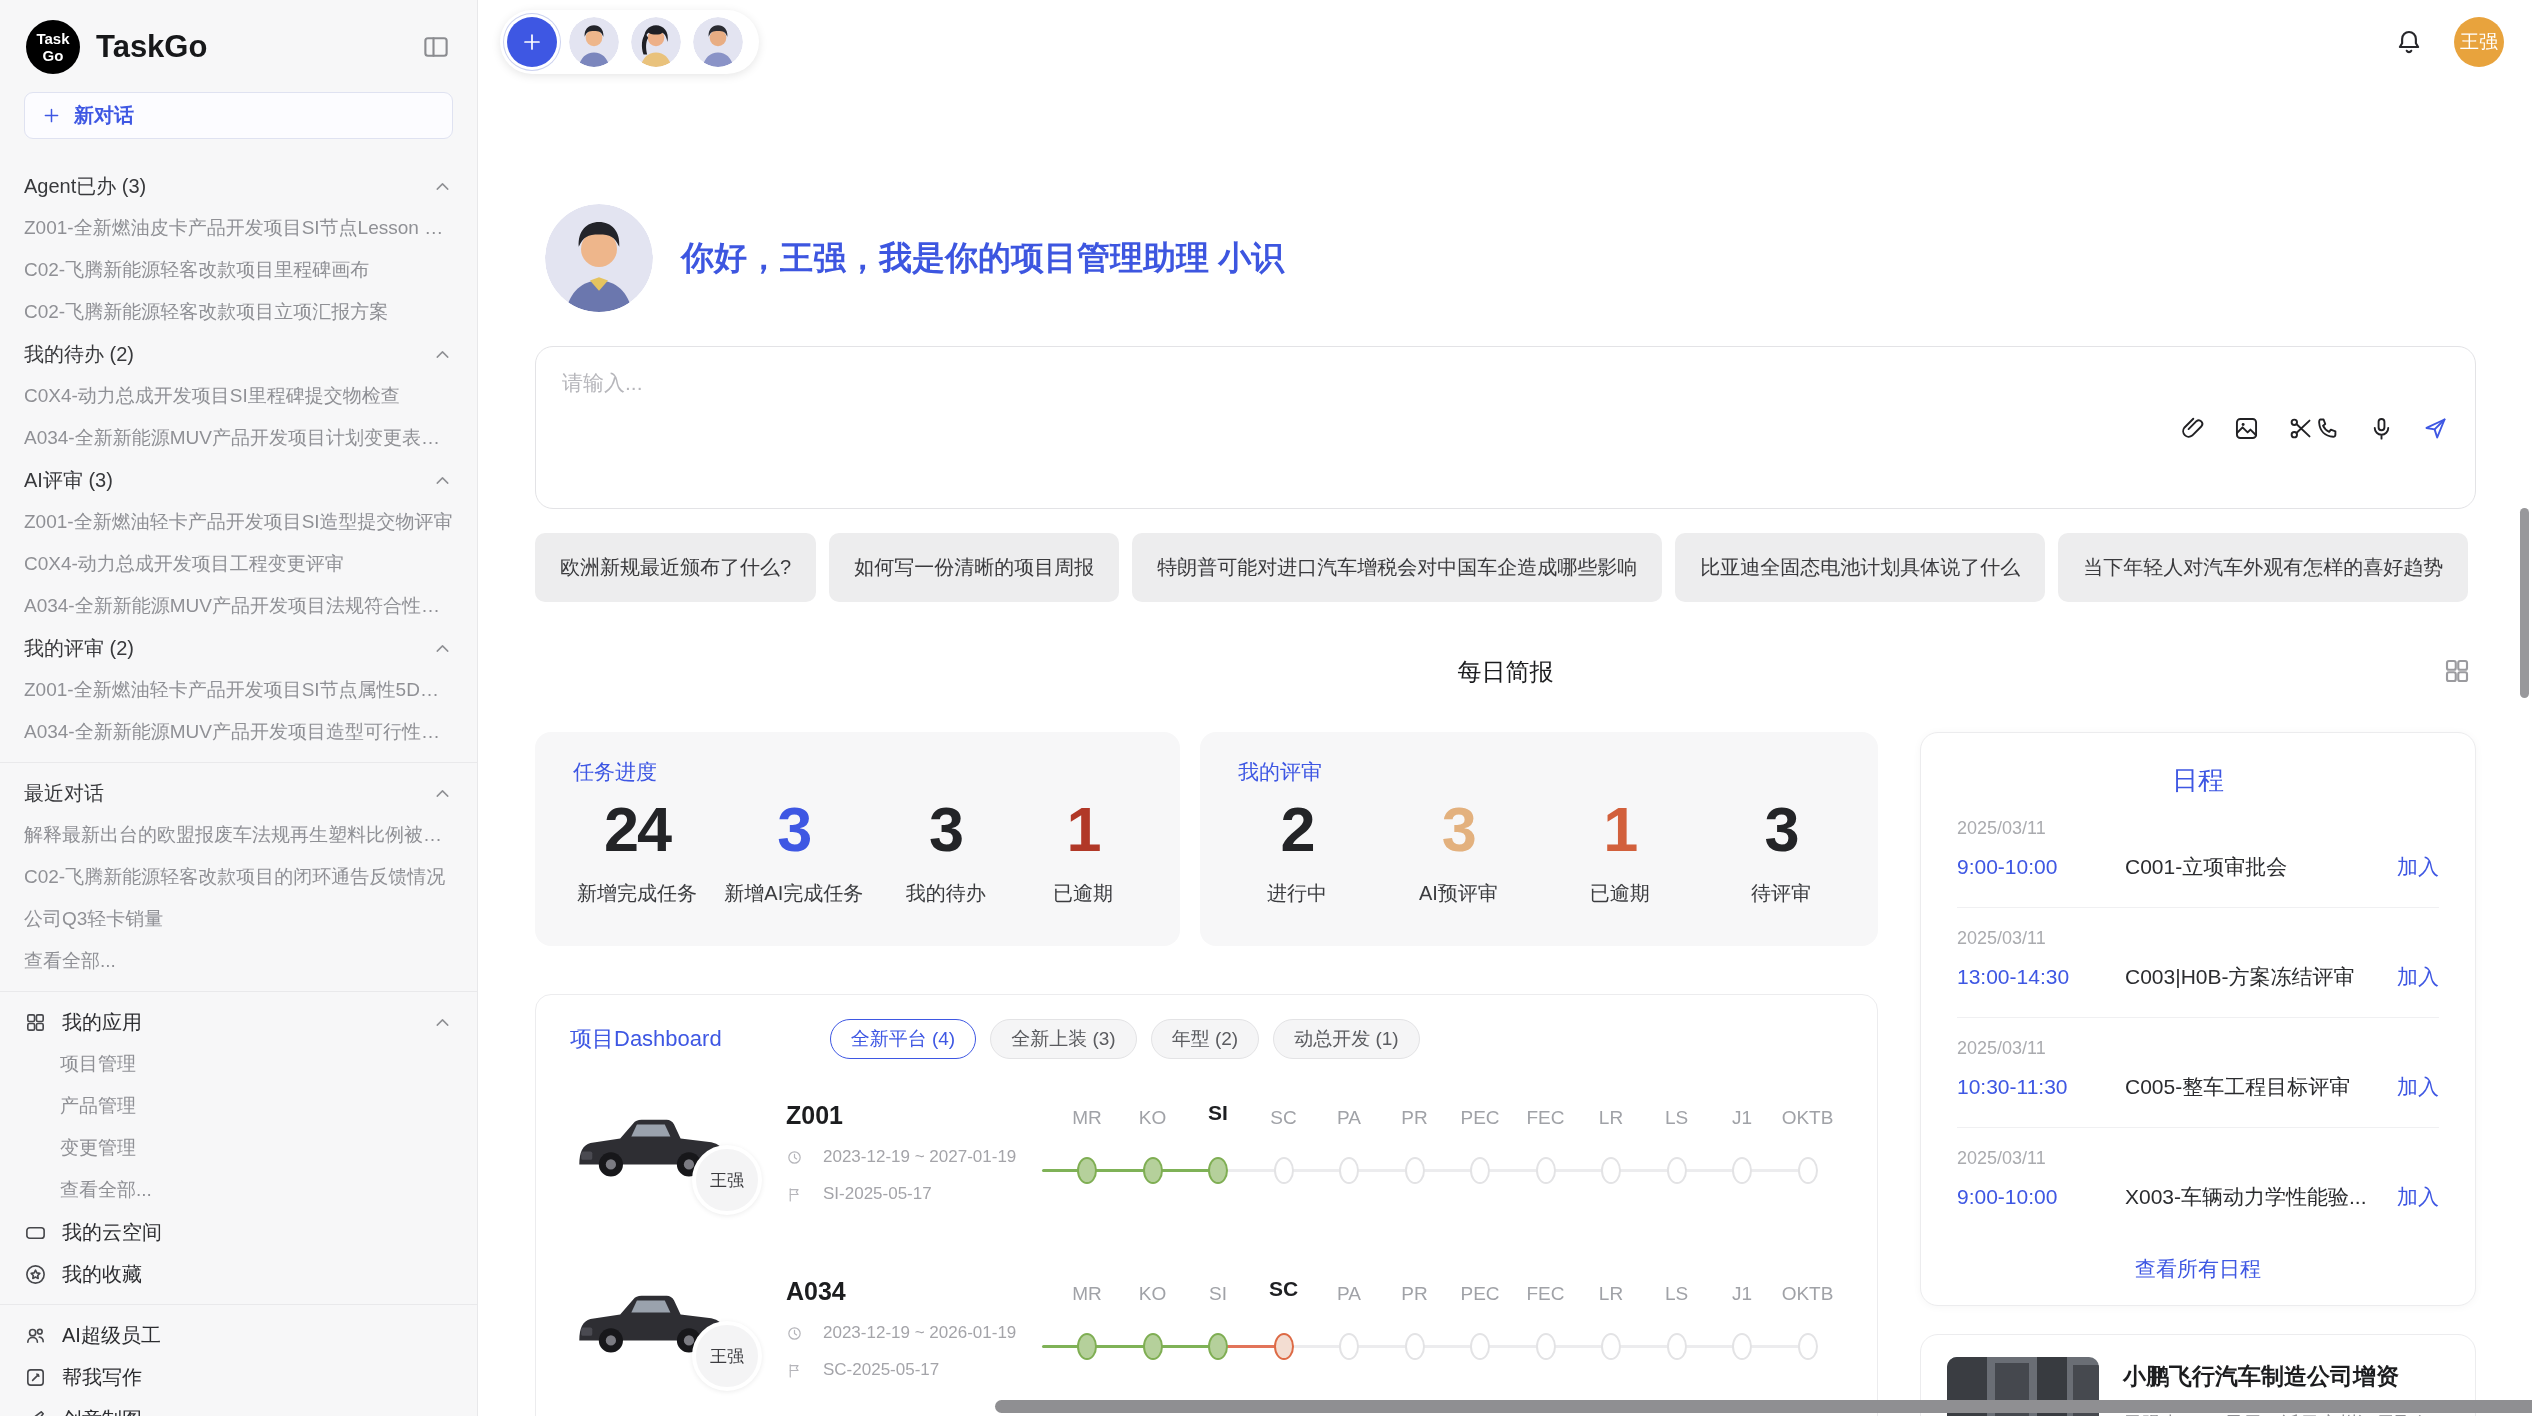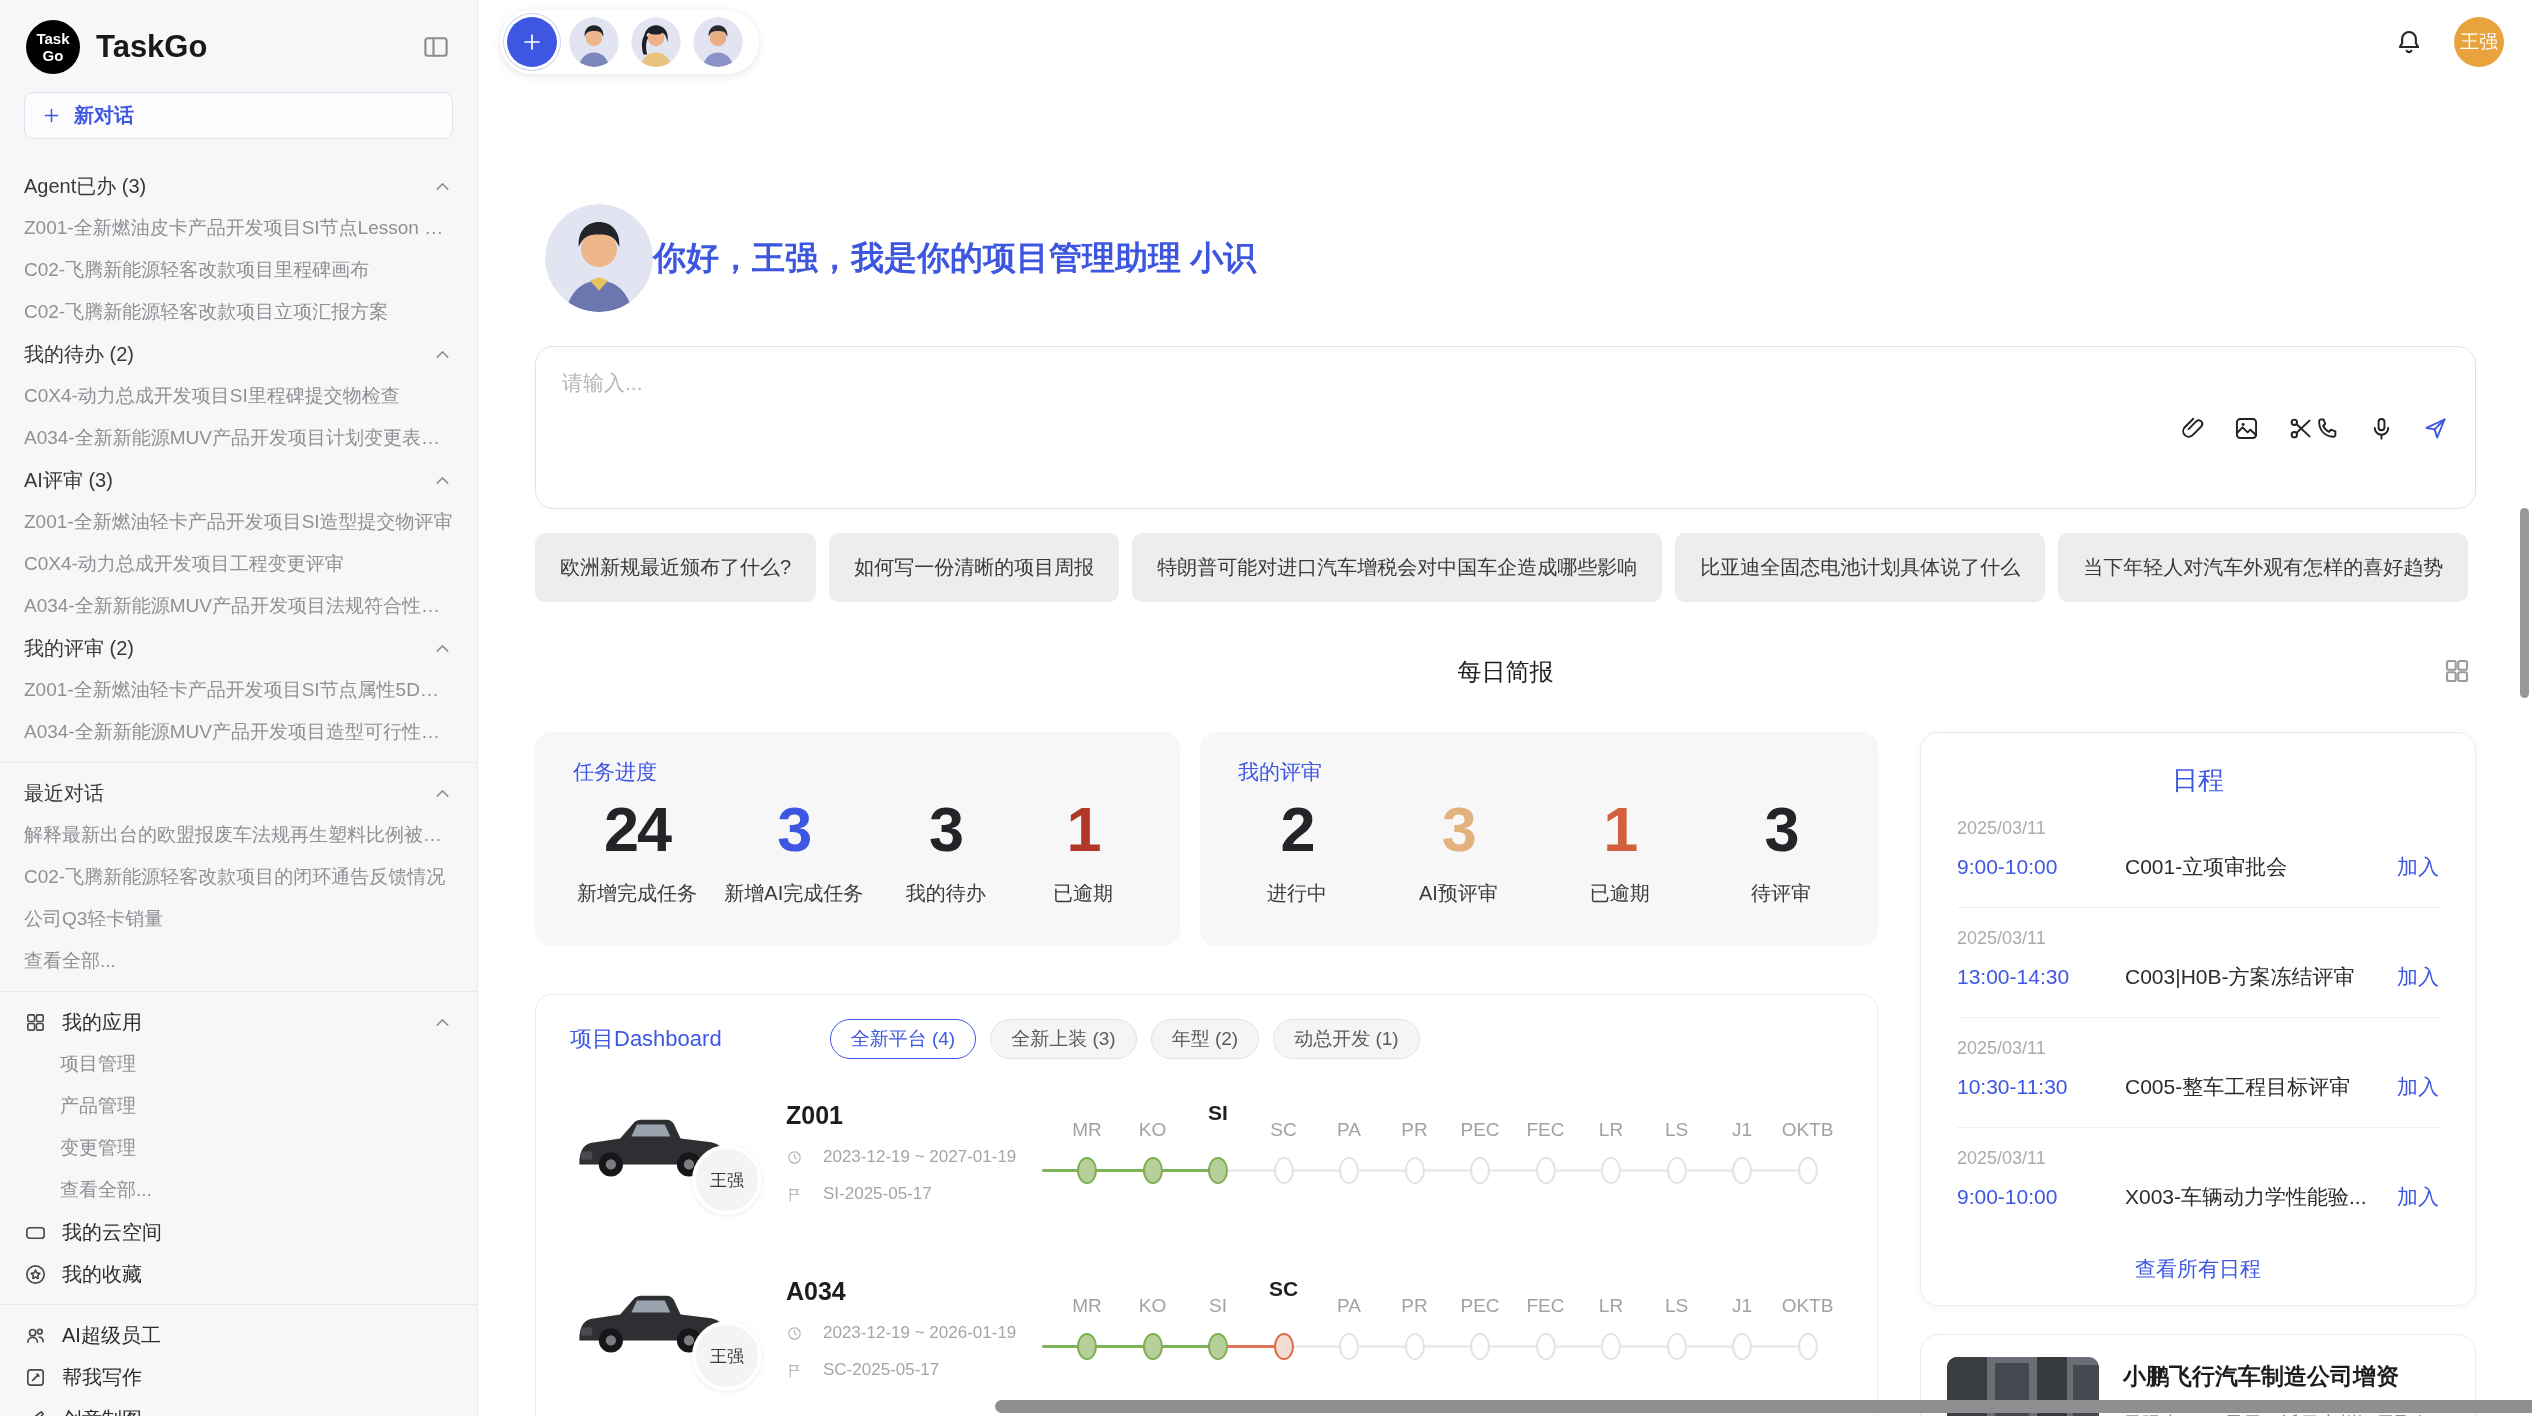--- a/index.html
+++ b/index.html
@@ -30,21 +30,21 @@
   .new-session{width:50px;height:50px;border-radius:50%;background:#3e57e3;border:none;color:#fff;display:flex;align-items:center;justify-content:center;cursor:pointer;box-shadow:0 0 0 3px #fff,0 0 0 4px #ccd2ef;}
   .new-session .icn{width:24px;height:24px;}
   .session-avatar{width:50px;height:50px;border-radius:50%;overflow:hidden;cursor:pointer;}
   .session-avatar svg,.greet-avatar svg{width:100%;height:100%;display:block;}
   .top-right{display:flex;align-items:center;gap:30px;}
   .bell{width:30px;height:30px;color:#26262a;cursor:pointer;}
   .user-avatar{width:50px;height:50px;border-radius:50%;background:#e8a33d;color:#fff;font-size:19px;display:flex;align-items:center;justify-content:center;cursor:pointer;}
 
   .content{padding:0 56px 0 57px;}
 
-  .greeting{margin-top:126px;display:flex;align-items:center;margin-left:10px;}
+  .greeting{margin-top:126px;display:flex;align-items:center;gap:28px;margin-left:10px;}
   .greet-avatar{width:108px;height:108px;border-radius:50%;overflow:hidden;}
   .greet-text{font-size:33px;font-weight:700;color:#3d56e0;}
 
   .input-card{margin-top:34px;height:163px;border:1.5px solid #e3e3e6;border-radius:18px;box-sizing:border-box;padding:22px 26px 20px;display:flex;flex-direction:row;justify-content:space-between;background:#fff;}
   .input-placeholder{font-size:21px;color:#b6b6bb;}
   .input-actions{display:flex;justify-content:space-between;align-items:center;}
   .ia-group{display:flex;align-items:center;gap:27px;}
   .ia{width:27px;height:27px;color:#212124;cursor:pointer;}
   .ia.accent{color:#3e57e3;}
 
@@ -82,21 +82,21 @@
   .proj-row{margin-top:40px;display:flex;align-items:flex-start;}
   .proj-row.second{margin-top:56px;}
   .proj-media{position:relative;width:158px;flex:none;}
   .proj-media svg{width:158px;height:90px;display:block;}
   .owner-badge{position:absolute;right:-34px;bottom:-26px;width:62px;height:62px;border-radius:50%;background:#f4f4f5;border:4px solid #fff;box-shadow:0 1px 5px rgba(0,0,0,.08);display:flex;align-items:center;justify-content:center;font-size:17px;color:#3c3c40;}
   .proj-info{margin-left:58px;width:248px;flex:none;}
   .proj-code{font-size:25px;font-weight:700;color:#1c1d1f;margin-top:2px;}
   .proj-meta{display:flex;align-items:center;gap:20px;margin-top:17px;font-size:17px;color:#a4a4a9;}
   .mi{width:17px;height:17px;color:#b5b5ba;flex:none;}
   .timeline{position:relative;flex:1;height:120px;margin-left:18px;}
-  .ms-label{position:absolute;top:20px;width:64px;text-align:center;font-size:19px;color:#a0a2a7;}
+  .ms-label{position:absolute;top:8px;width:64px;text-align:center;font-size:19px;color:#a0a2a7;}
   .ms-label.current{color:#1e1f22;font-weight:700;font-size:21px;top:2px;}
   .ms-seg{position:absolute;top:70px;height:3px;border-radius:2px;}
   .seg-done{background:#7fb257;} .seg-overdue{background:#e2745a;} .seg-future{background:#ececee;}
   .ms-node{position:absolute;top:58px;width:20px;height:27px;border-radius:50%;box-sizing:border-box;background:#fff;border:2px solid #e3e3e5;z-index:2;cursor:pointer;}
   .ms-node.done{background:#b5d09b;border-color:#7fae53;}
   .ms-node.overdue{background:#f3ddd2;border-color:#dd6a45;}
 
   
   .sched-card{border:1.5px solid #ececee;border-radius:18px;box-sizing:border-box;padding:26px 36px 22px;background:#fff;box-shadow:0 1px 8px rgba(0,0,0,.04);}
   .sched-title{text-align:center;font-size:26px;color:#3e57e3;margin-top:4px;}

